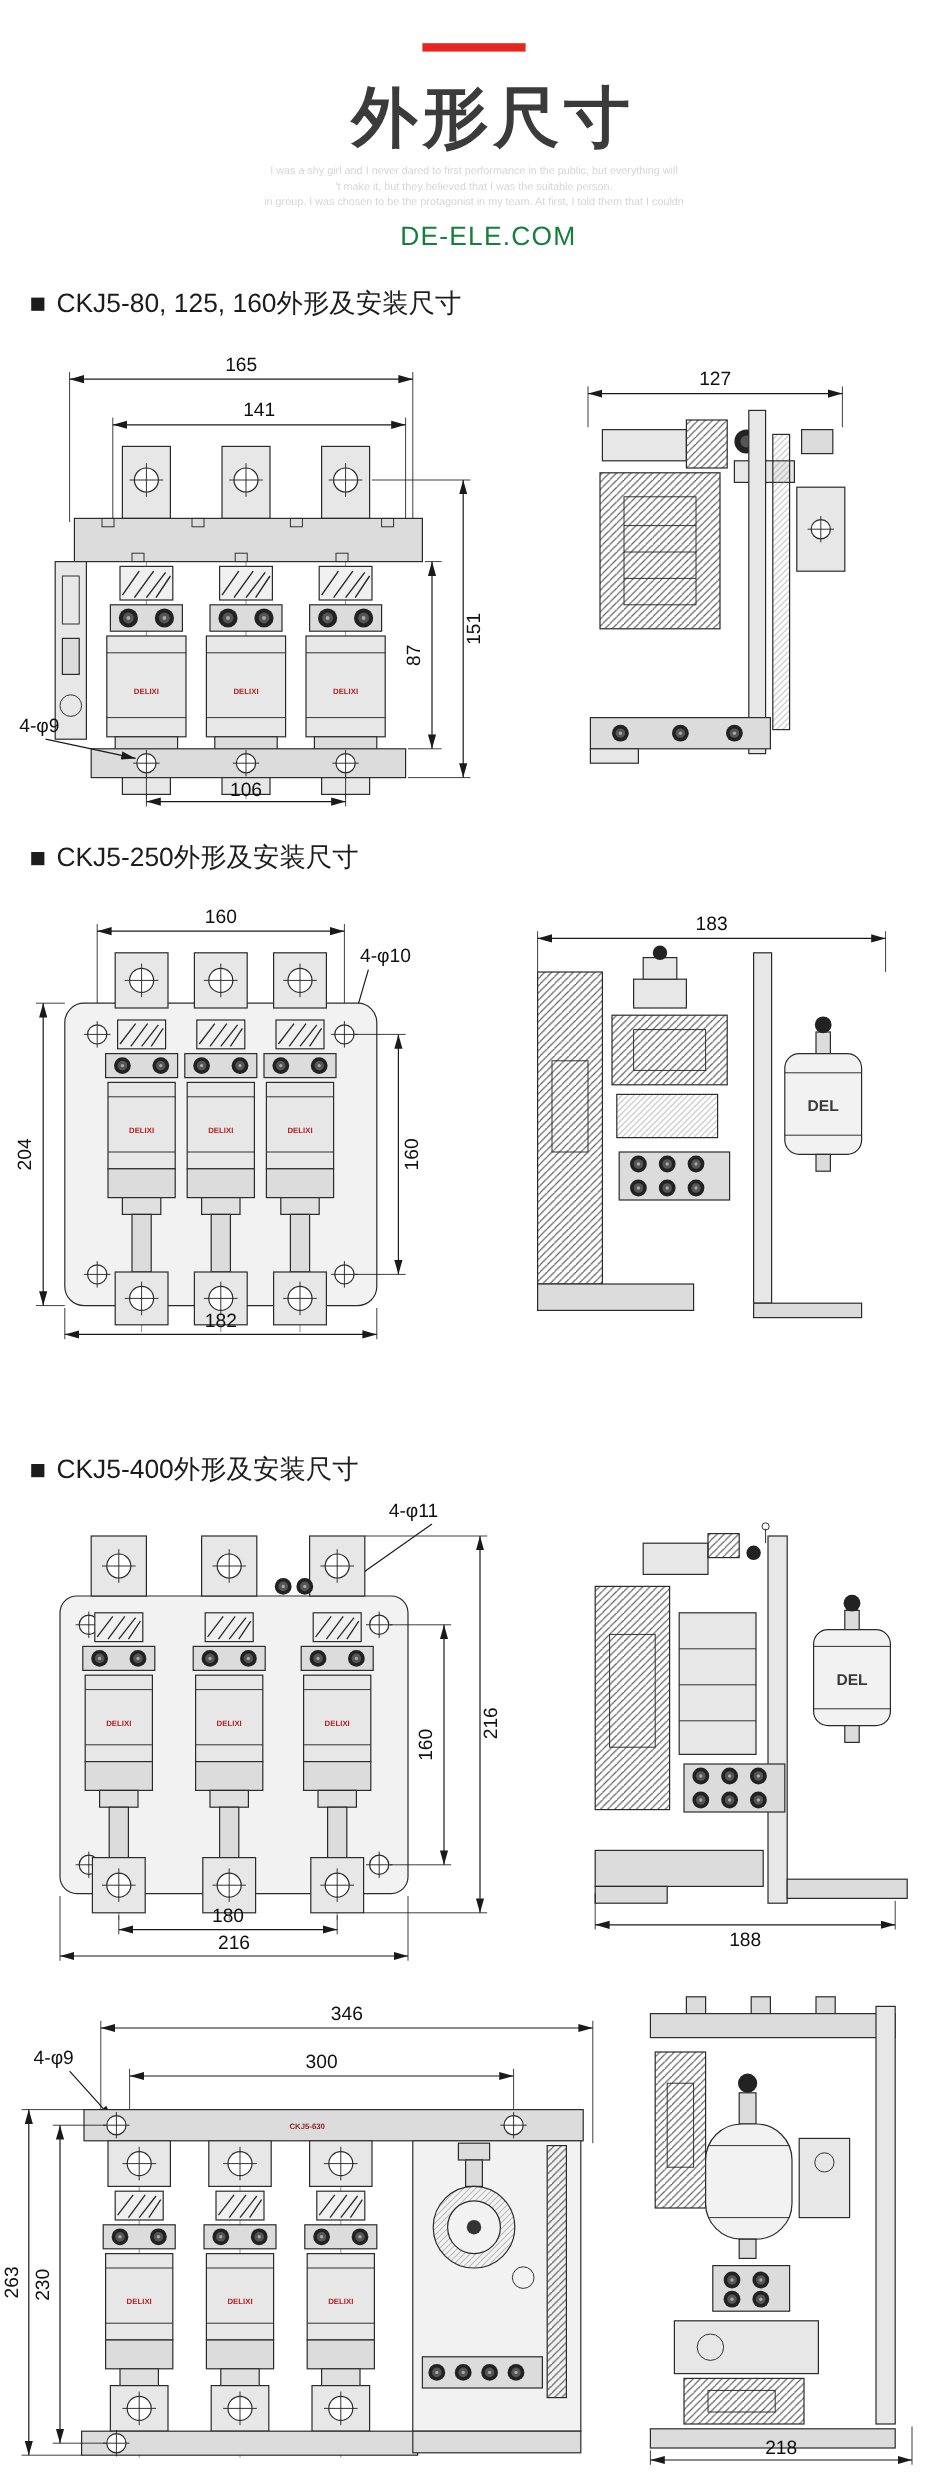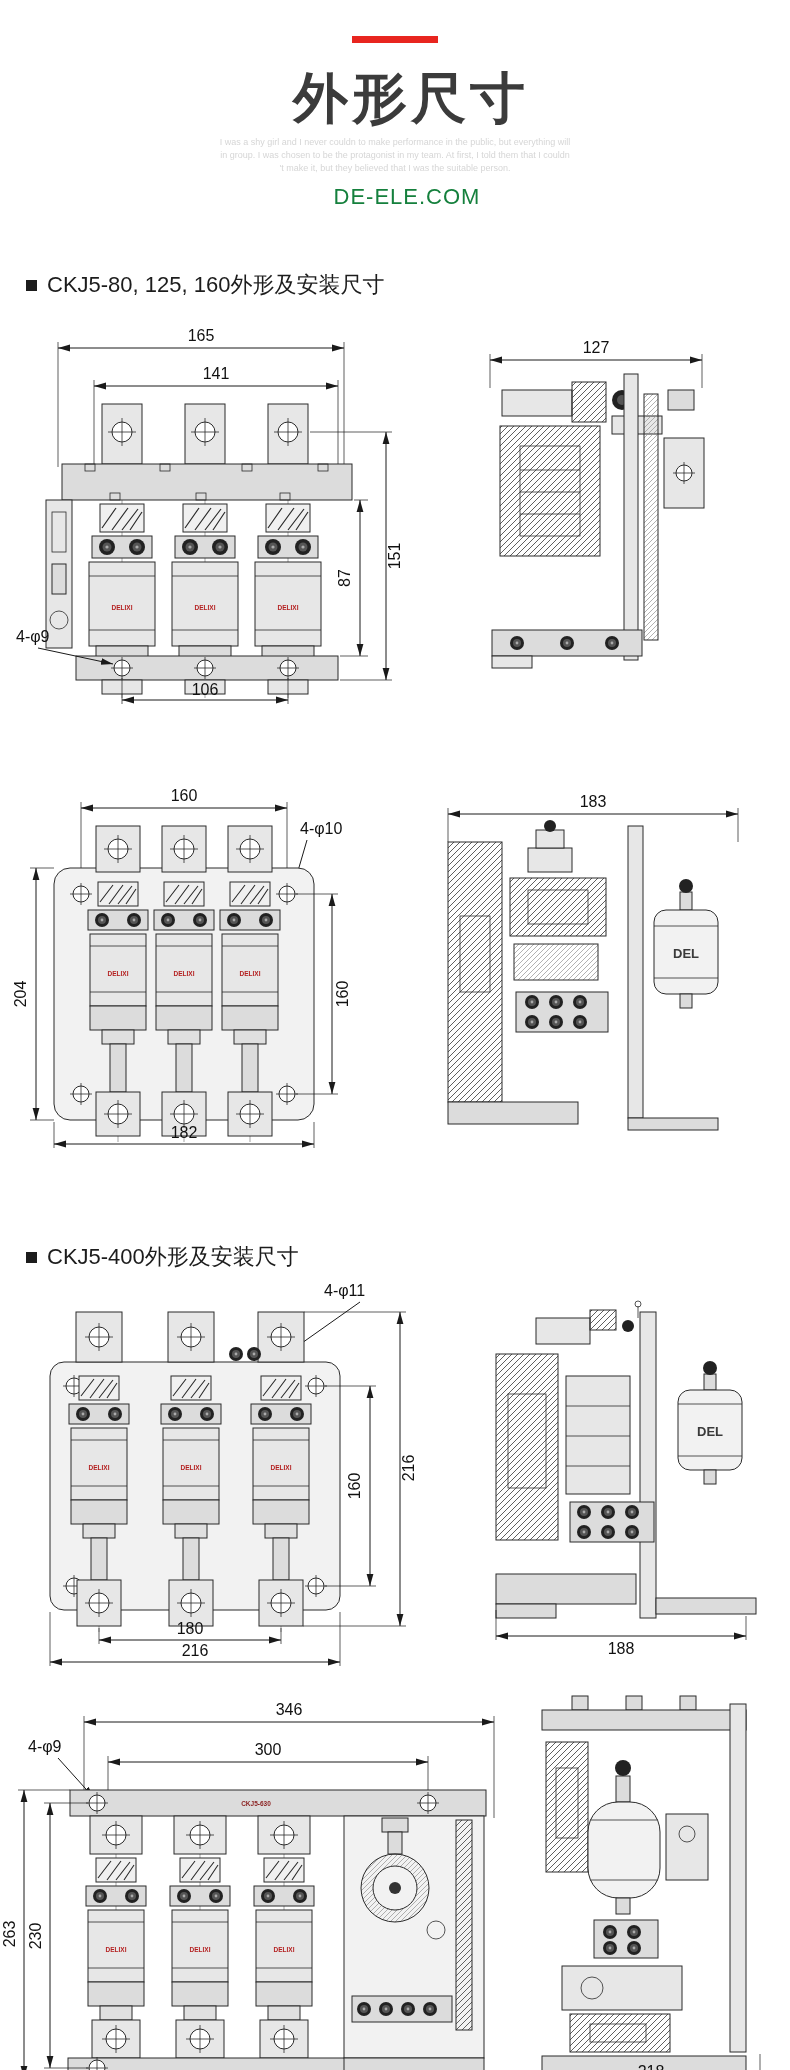--- a/index.html
+++ b/index.html
@@ -7,21 +7,21 @@
         font-family:"Liberation Sans",sans-serif;}
   
   .accent-bar{position:absolute;left:352px;top:36px;width:86px;height:7px;background:#e8251f;}
   .page-title{position:absolute;left:0;top:46px;width:100%;text-align:center;
               font-size:55px;font-weight:700;color:#3b3b3b;letter-spacing:4px;margin:16px;}
   .watermark{position:absolute;left:0;top:136px;width:100%;text-align:center;
              font-size:9px;line-height:13px;color:#d6d6d6;}
   .brand{position:absolute;left:12px;top:184px;width:100%;text-align:center;
          font-size:22px;letter-spacing:1px;color:#15803d;}
   
-  .section{position:absolute;left:0;width:790px;margin-top:32px;}
+  .section{position:absolute;left:0;width:790px;}
   .section-heading{position:absolute;left:26px;top:0;display:flex;align-items:center;gap:10px;
                    font-size:22px;color:#1c1c1c;font-weight:500;white-space:nowrap;}
   .bullet{width:11px;height:11px;background:#1c1c1c;display:inline-block;flex:0 0 auto;}
   .drawing{position:absolute;}
   svg{overflow:visible;}
   
   .part{fill:#e7e7e7;stroke:#2b2b2b;stroke-width:1;}
   .part2{fill:#dcdcdc;stroke:#2b2b2b;stroke-width:1;}
   .part3{fill:#f2f2f2;stroke:#2b2b2b;stroke-width:1;}
   .hat{fill:url(#hatch);stroke:#2b2b2b;stroke-width:1;}
@@ -101,23 +101,23 @@
     <rect x="-16" y="148" width="32" height="14" fill="#e0e0e0" stroke="#2b2b2b"></rect>
   </g>
 </defs>
 </svg>
 
 <div id="page">
 
   <div class="accent-bar"></div>
   <h1 class="page-title">外形尺寸</h1>
   <div class="watermark">
-    <div>I was a shy girl and I never couldn to make performance in the public, but everything will</div>
+    <div>I was a shy girl and I never dared to first performance in the public, but everything will</div>
+    <div>'t make it, but they believed that I was the suitable person.</div>
     <div>in group. I was chosen to be the protagonist in my team. At first, I told them that I couldn</div>
-    <div>'t make it, but they believed that I was the suitable person.</div>
   </div>
   <div class="brand">DE-ELE.COM</div>
 
   <div class="section" style="top:238px;height:462px;">
     <div class="section-heading">
       <span class="bullet"></span>
       <span>CKJ5-80, 125, 160外形及安装尺寸</span>
     </div>
 
     <svg class="drawing" style="left:10px;top:42px;" width="395" height="395" viewBox="0 0 395 395">
@@ -211,20 +211,24 @@
         <rect class="part2" x="20" y="300" width="150" height="26"></rect>
         <rect class="part" x="20" y="326" width="40" height="12"></rect>
         <use href="#nut7" x="45" y="313"></use>
           <use href="#nut7" x="95" y="313"></use>
           <use href="#nut7" x="140" y="313"></use>
       </g>
     </svg>
   </div>
 
   <div class="section" style="top:700px;height:450px;">
+    <div class="section-heading">
+      <span class="bullet"></span>
+      <span>CKJ5-250外形及安装尺寸</span>
+    </div>
 
     <svg class="drawing" style="left:8px;top:44px;" width="355" height="380" viewBox="0 0 355 380">
       <g>
         <line class="ext" x1="73" y1="26" x2="73" y2="108"></line>
         <line class="ext" x1="279" y1="26" x2="279" y2="108"></line>
         <line class="dim" x1="73" y1="32" x2="279" y2="32" marker-start="url(#arw)" marker-end="url(#arw)"></line>
         <text class="dn" x="176" y="25" text-anchor="middle">160</text>
         <text class="dn" x="292" y="58">4-φ10</text>
         <line class="dim" x1="299" y1="64" x2="285" y2="112" marker-end="url(#arw)"></line>
       </g>

